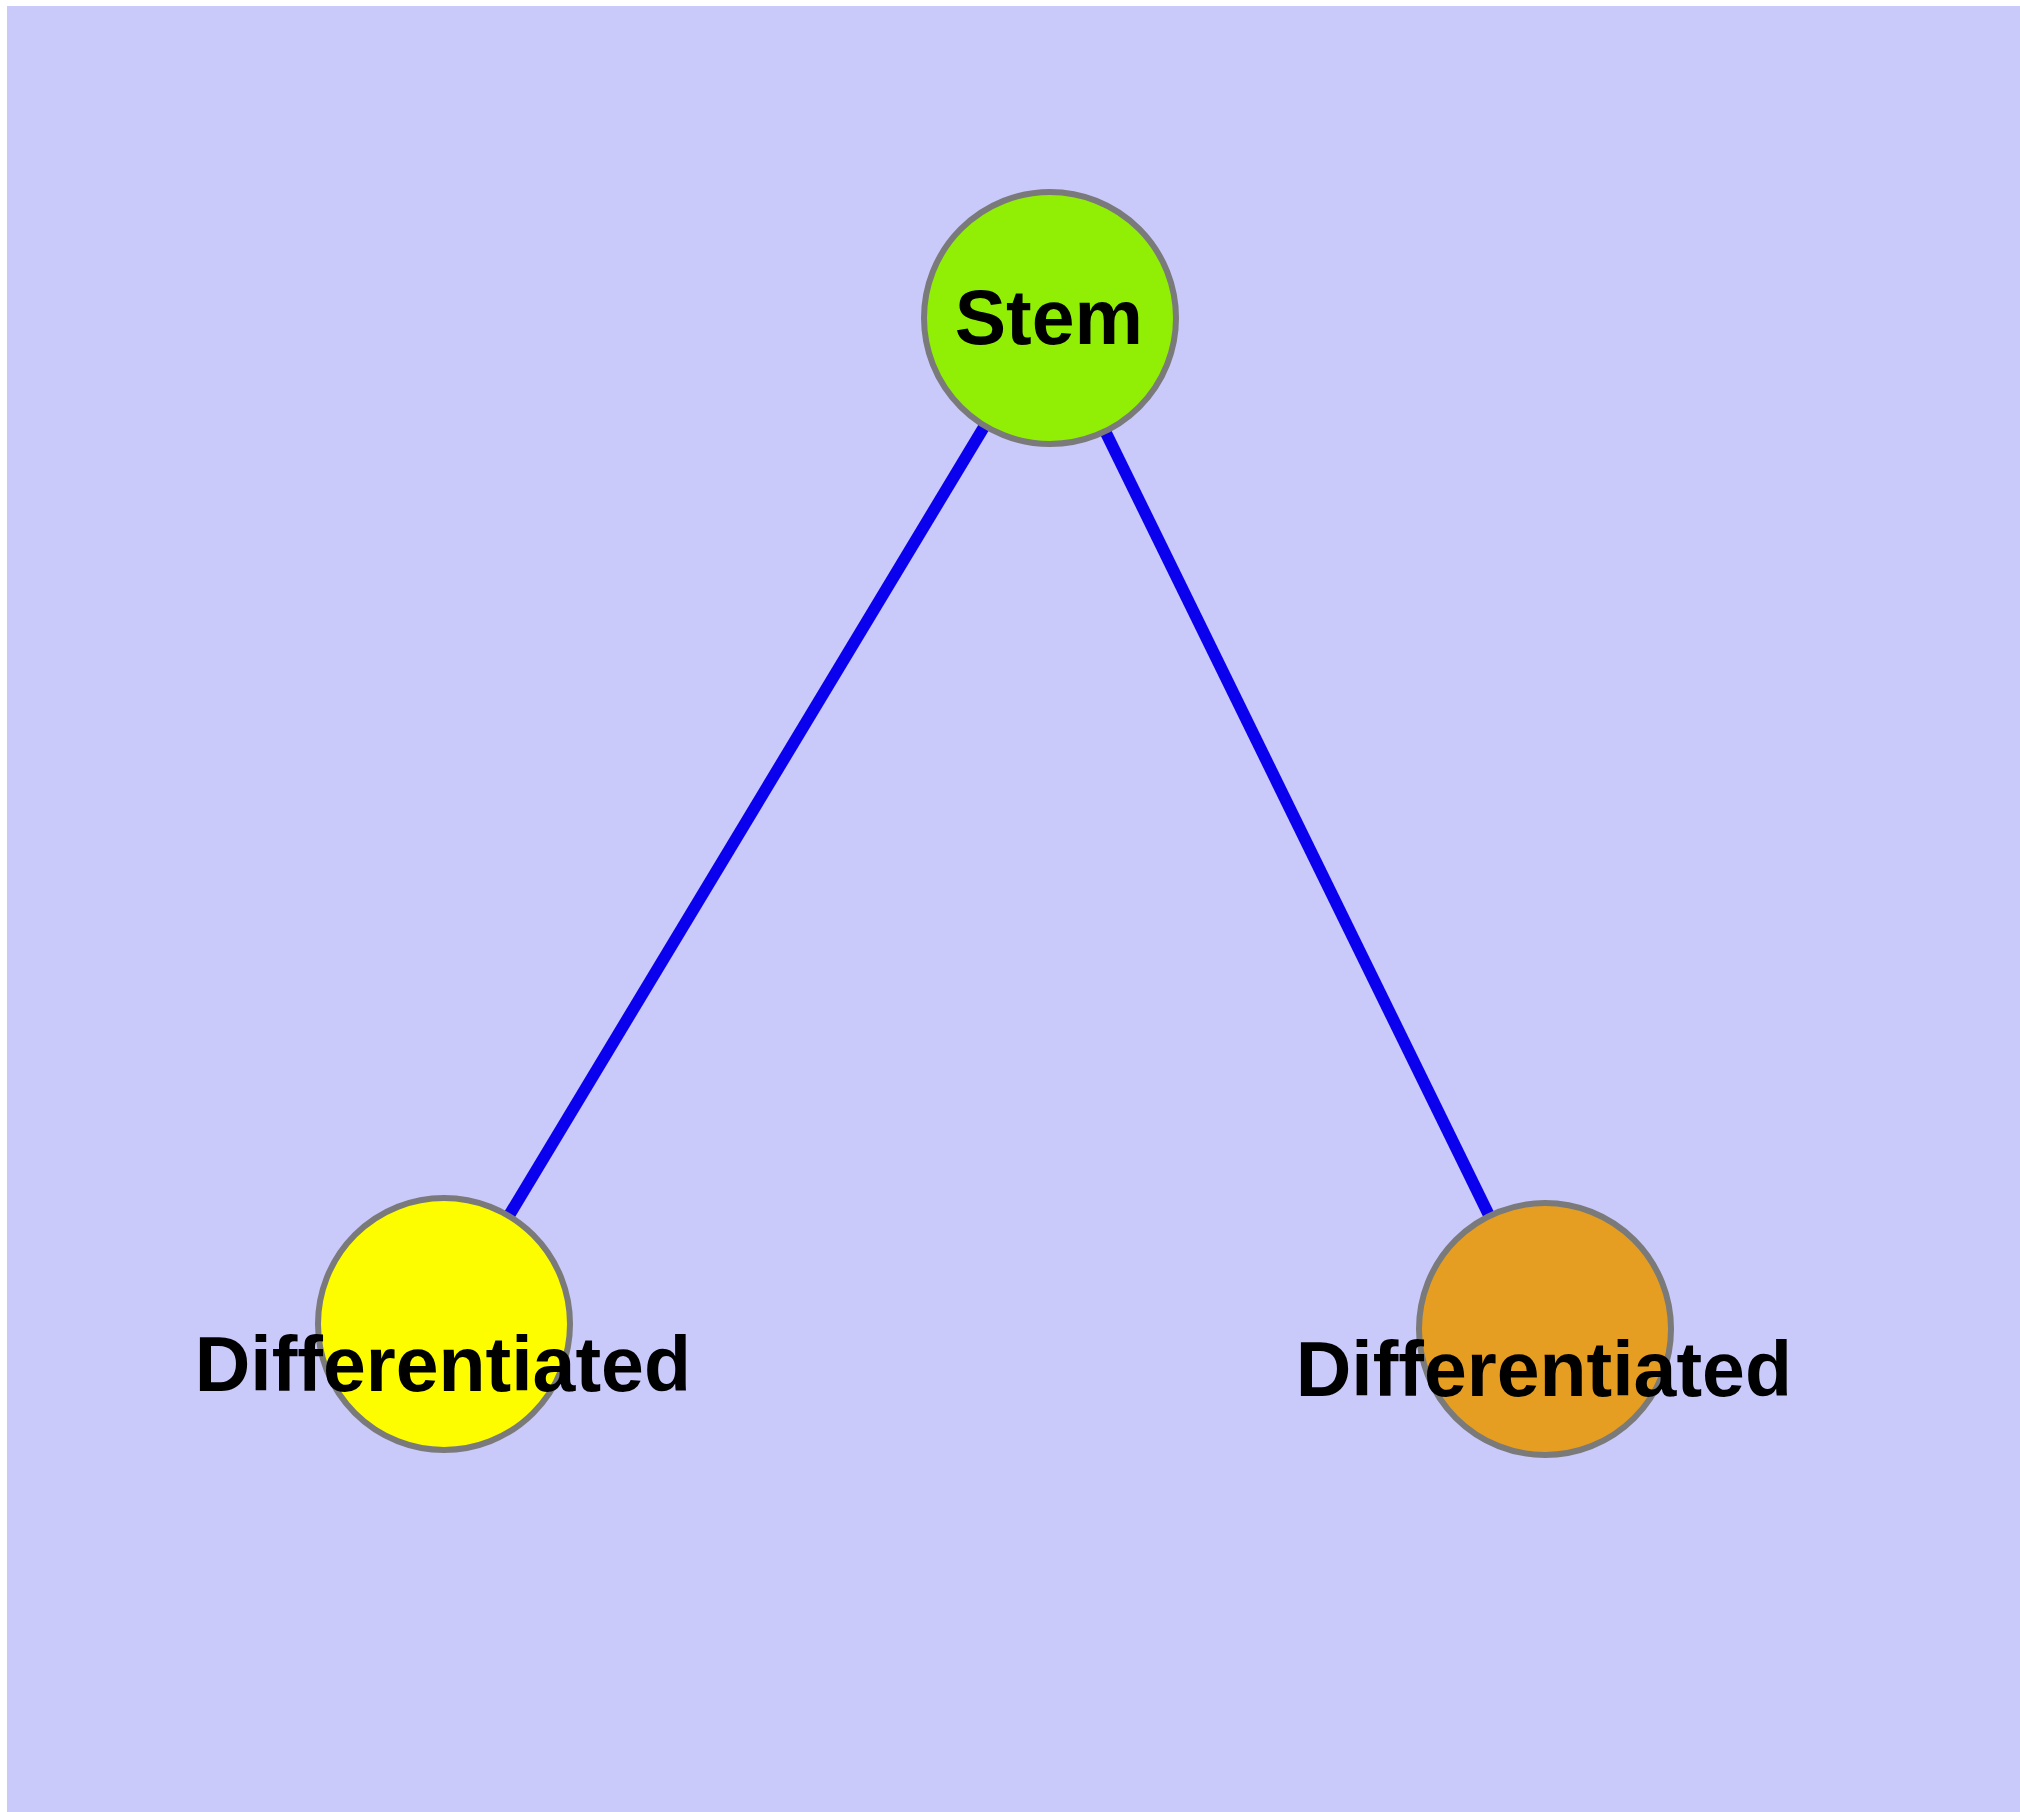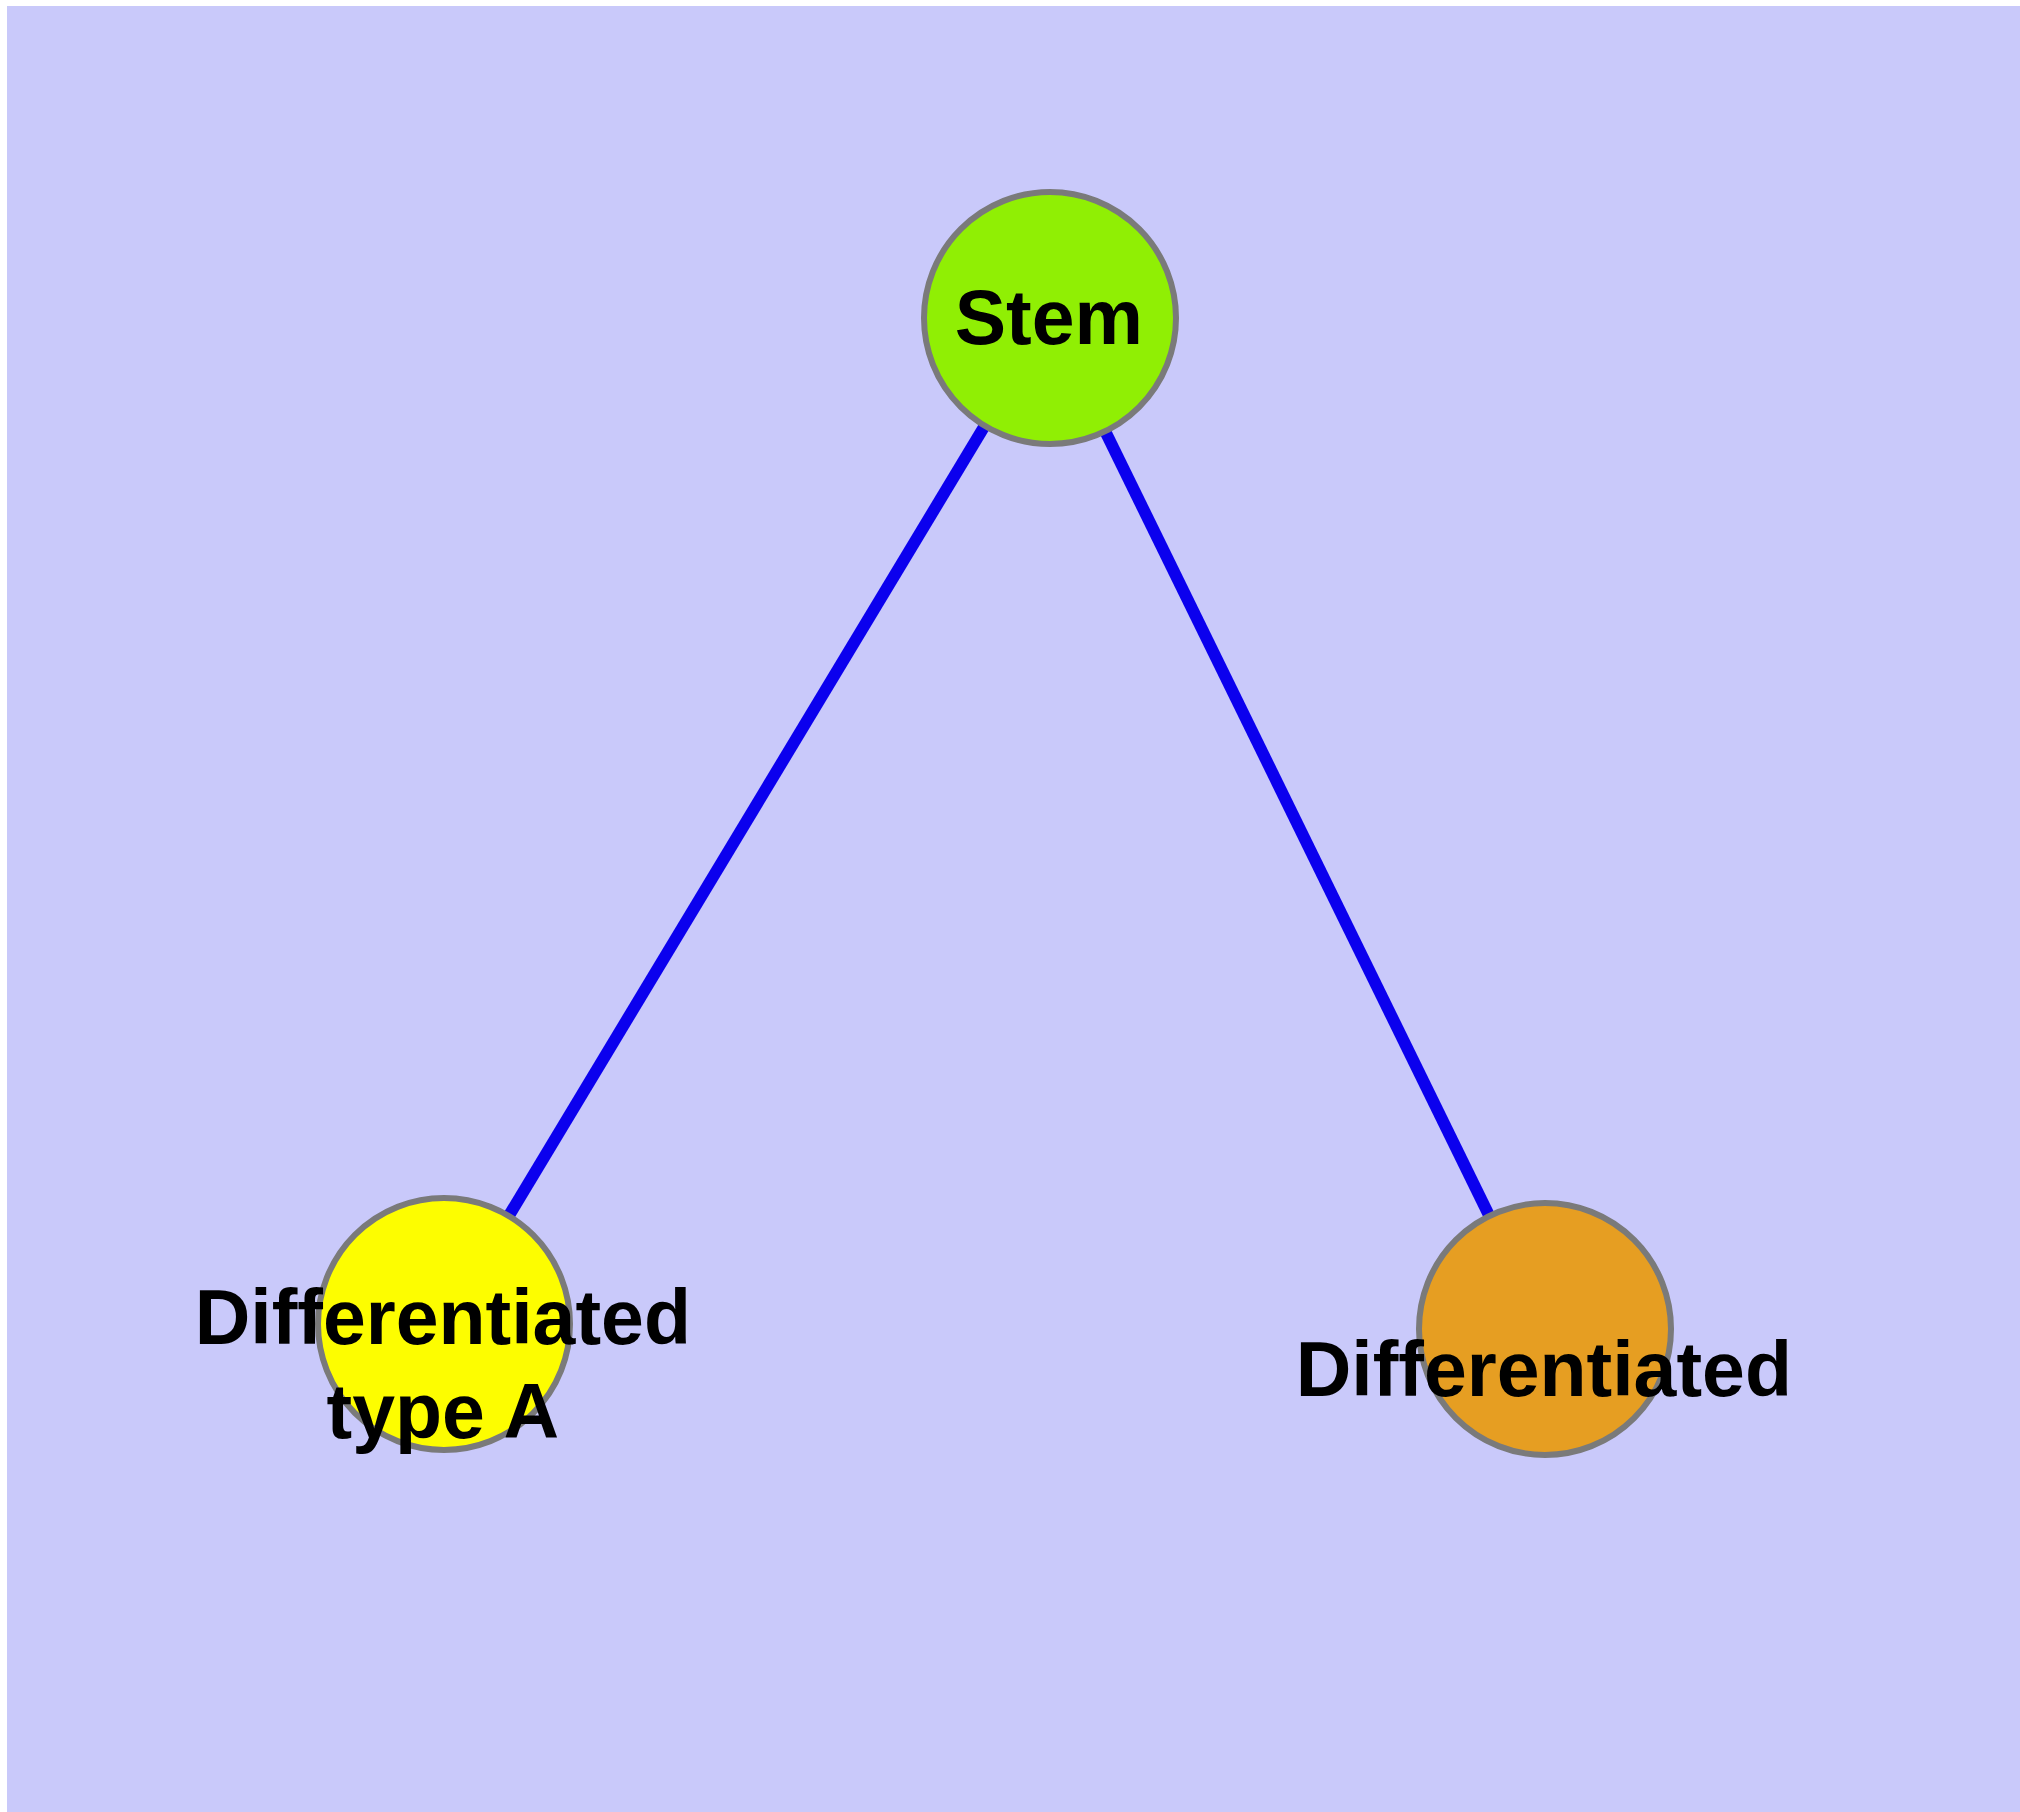--- a/index.html
+++ b/index.html
@@ -59,21 +59,20 @@
         <line x1="1230" y1="368" x2="1814" y2="1561" stroke="#0b00ee" stroke-width="14"></line>
       </svg>
     <div id="nodes-layer">
         <div class="node-circle" style="left: 914px; top: 183px; width: 258px; height: 258px; background: rgb(144, 239, 4); border: 6px solid rgb(122, 122, 122);"></div>
         <div class="node-label" style="left: 1042px; top: 312px; color: rgb(0, 0, 0);">
           <span class="label-line">Stem</span>
         </div>
         <div class="node-circle" style="left: 308px; top: 1189px; width: 258px; height: 258px; background: rgb(253, 253, 0); border: 6px solid rgb(122, 122, 122);"></div>
         <div class="node-label" style="left: 436px; top: 1359px; color: rgb(0, 0, 0);">
           <span class="label-line">Differentiated</span>
-          <span class="label-line">type A</span>
         </div>
         <div class="node-circle" style="left: 1409px; top: 1194px; width: 258px; height: 258px; background: rgb(230, 158, 34); border: 6px solid rgb(122, 122, 122);"></div>
         <div class="node-label" style="left: 1537px; top: 1364px; color: rgb(0, 0, 0);">
           <span class="label-line">Differentiated</span>
         </div>
       </div>
   </div>
 </div>
 
 

